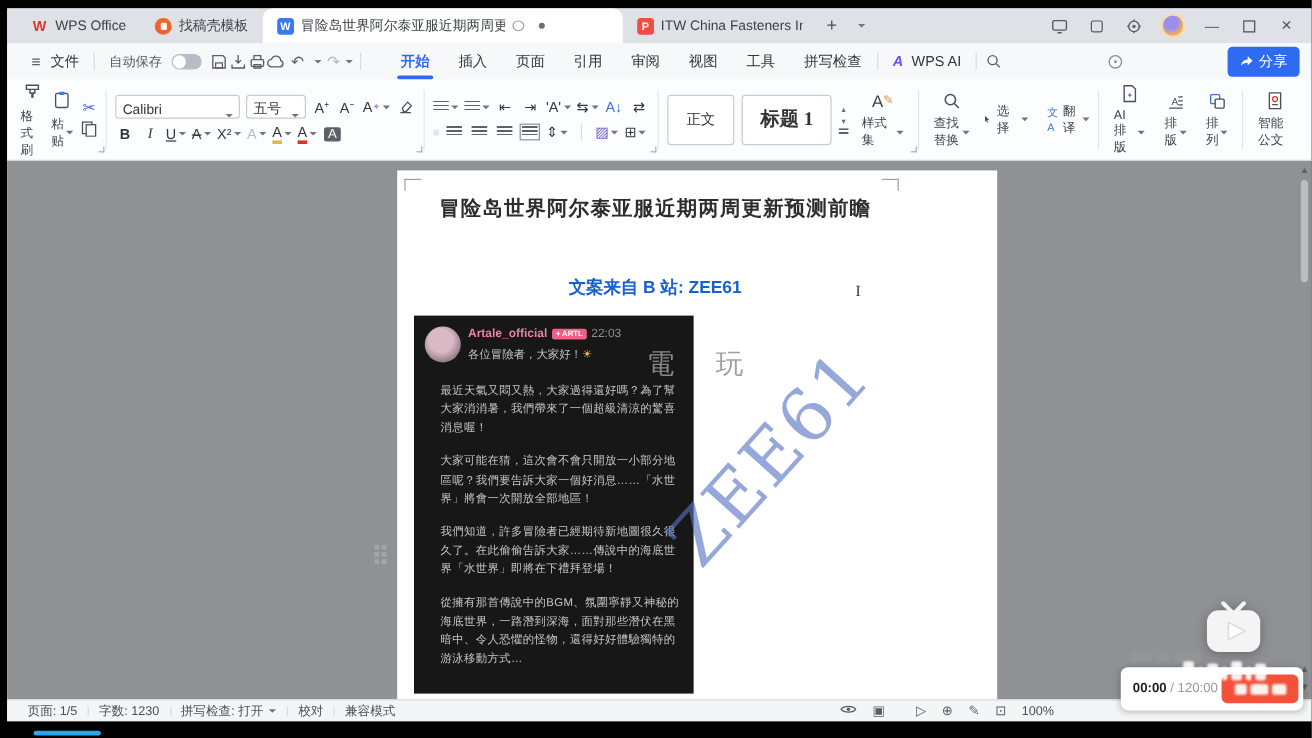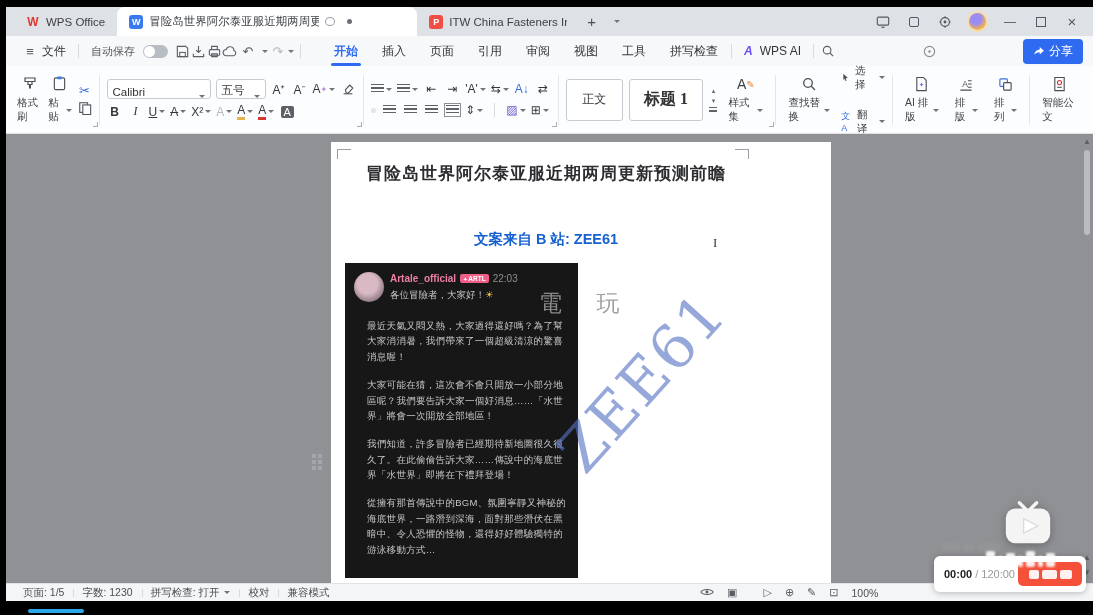--- a/index.html
+++ b/index.html
@@ -62,21 +62,21 @@
   .redbar { border-bottom:3px solid #d5372a; line-height:1; padding-bottom:1px; }
   .amberbar { border-bottom:3px solid #e5b44a; line-height:1; padding-bottom:1px; }
   .chipA { background:#5d6066; color:#fff; border-radius:2px; padding:0 3px; font-size:11px; }
   .lines { width:13px; height:10px; background:repeating-linear-gradient(to bottom,#5f6368 0 1.3px,transparent 1.3px 3.3px); }
   .alactive { background:#e2e5e9; border-radius:2px; padding:2.5px; }
   .stylebox { border:1px solid #c7ccd2; border-radius:3px; background:#fff; width:64px; height:42px; display:flex; align-items:center; justify-content:center; font-size:12px; color:#333; }
   .stylebox.h1 { width:84px; font-size:16px; font-family:"Liberation Serif",serif; font-weight:bold; gap:4px;text-align:center; }
   .gallnav { display:flex; flex-direction:column; gap:2px; font-size:7px; color:#6b6f76; align-items:center; justify-content:center; }
   .ribbtn { display:flex; flex-direction:column; align-items:center; gap:3px; padding:0 5px; }
   .ribbtn .ric { height:18px; display:flex; align-items:center; justify-content:center; }
-  .smallrows { display:flex; flex-direction:column; gap:16px; }
+  .smallrows { display:flex; flex-direction:row; gap:16px; }
   .smallrow { display:flex; align-items:center; gap:4px; }
   .grpmark { position:absolute; right:1px; bottom:1px; width:5px; height:5px; border-right:1.2px solid #aaafb6; border-bottom:1.2px solid #aaafb6; }
 
   
   .docarea { flex:1; background:#8f9194; position:relative; overflow:hidden; }
   .page { position:absolute; left:325px; top:8px; width:500px; height:442px; background:#fff; }
   .crop { position:absolute; width:14px; height:10px; border-top:1px solid #9aa0a8; }
   .crop.l { left:6px; top:7px; border-left:1px solid #9aa0a8; }
   .crop.r { right:82px; top:7px; border-right:1px solid #9aa0a8; }
   .doctitle { position:absolute; left:0; right:70px; top:20px; text-align:center; font-size:17px; font-weight:600; color:#2c2d30; letter-spacing:1px; }
@@ -124,20 +124,24 @@
 </head>
 <body>
 
 <div class="frame">
 
   <div class="tabbar">
     <div class="tab">
       <span class="tico wps">W</span>
       <span class="tlabel">WPS Office</span>
     </div>
+    <div class="tab">
+      <span class="tico tpl"></span>
+      <span class="tlabel">找稿壳模板</span>
+    </div>
     <div class="tab active">
       <span class="tico writer">W</span>
       <span class="tlabel">冒险岛世界阿尔泰亚服近期两周更新预测前瞻</span>
       <span class="bubble"></span>
       <span class="unsaved"></span>
     </div>
     <div class="tab itw">
       <span class="tico ppt">P</span>
       <span class="tlabel">ITW China Fasteners Introduction</span>
     </div>

